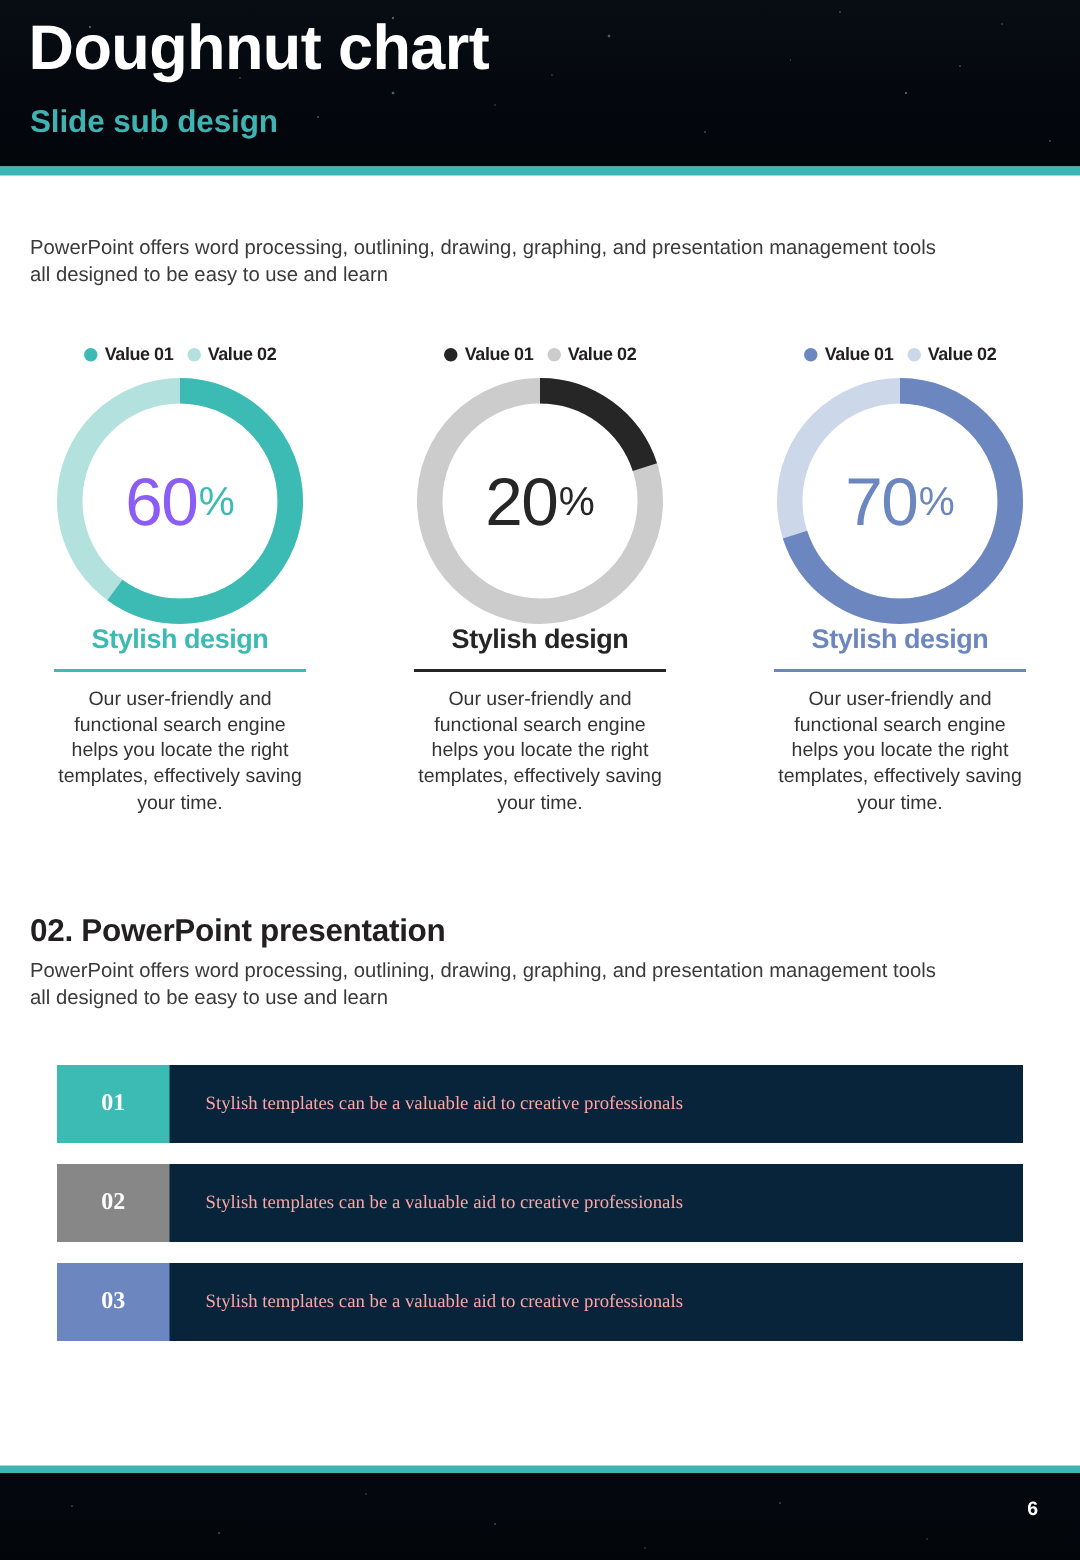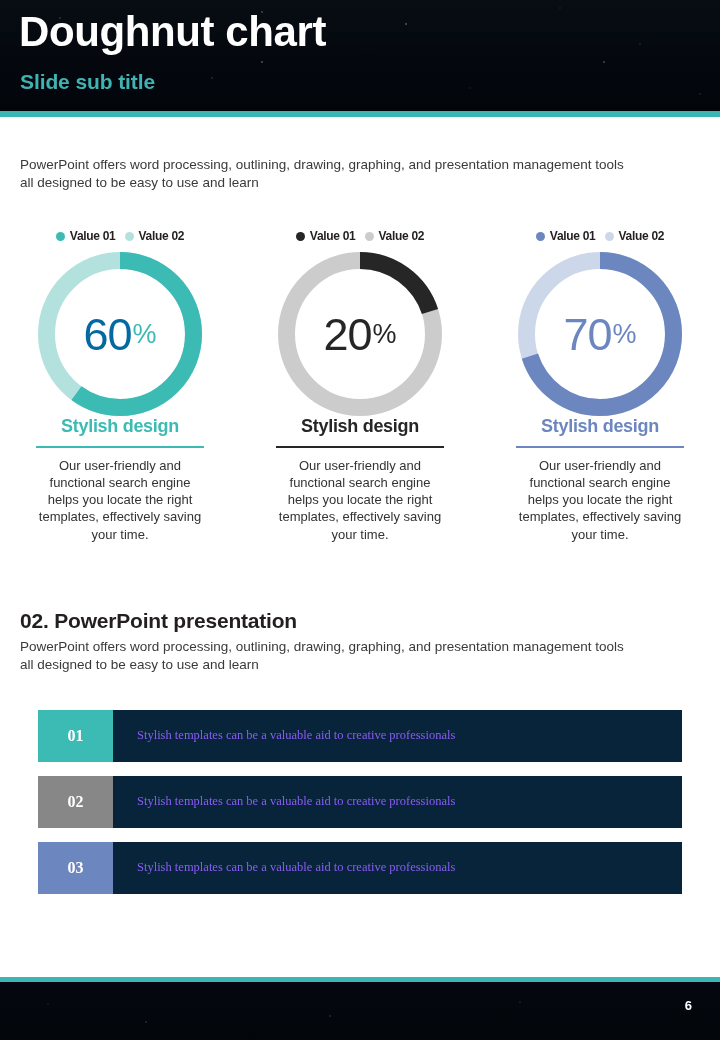--- a/index.html
+++ b/index.html
@@ -207,21 +207,21 @@
     color: #ffffff;
   }
   .list-text {
     flex: 1;
     display: flex;
     align-items: center;
     padding-left: 24px;
     padding-right: 14px;
     font-size: 12.5px;
     line-height: 1.25;
-    color: #8b5cf6;
+    color: #fca5a5;
   }
   .list-text span { max-width: 340px; display: block; }
 
   
   .footer {
     position: absolute;
     left: 0; top: 977px;
     width: 720px;
     height: 63px;
     border-top: 5px solid #3bb6b5;
@@ -243,21 +243,21 @@
     color: #ffffff;
   }
 </style>
 </head>
 <body>
 
 <div class="slide">
 
   <div class="header">
     <div class="header-title">Doughnut chart</div>
-    <div class="header-subtitle">Slide sub title</div>
+    <div class="header-subtitle">Slide sub design</div>
   </div>
   <div class="header-rule"></div>
 
   <div class="section-body" id="sec1-body">PowerPoint offers word processing, outlining, drawing, graphing, and presentation management tools all designed to be easy to use and learn</div>
 
   <div class="charts">
 
     <div class="chart-col">
       <div class="legend">
         <div class="legend-item">
@@ -268,21 +268,21 @@
           <span class="legend-dot" id="d1b" style="background: rgb(179, 226, 222);"></span>
           <span class="legend-label">Value 02</span>
         </div>
       </div>
       <div class="donut-wrap">
         <svg viewBox="0 0 164 164">
           <circle id="c1bg" cx="82" cy="82" r="73.5" fill="none" stroke-width="17" stroke="#b3e2de"></circle>
           <circle id="c1fg" cx="82" cy="82" r="73.5" fill="none" stroke-width="17" transform="rotate(-90 82 82)" stroke-linecap="butt" stroke="#3cbab4" stroke-dasharray="277.08847204661976 461.8141200776996"></circle>
         </svg>
         <div class="donut-center">
-          <span class="donut-value" id="v1" style="color: #0369a1;">60</span>
+          <span class="donut-value" id="v1" style="color: #8b5cf6;">60</span>
           <span class="donut-pct" id="p1" style="color: rgb(60, 186, 180);">%</span>
         </div>
       </div>
       <div class="col-title" id="t1" style="color: rgb(60, 186, 180);">Stylish design</div>
       <div class="col-underline" id="u1" style="background: rgb(60, 186, 180);"></div>
       <div class="col-desc">Our user-friendly and functional search engine helps you locate the right templates, effectively saving your time.</div>
     </div>
 
     <div class="chart-col">
       <div class="legend">

